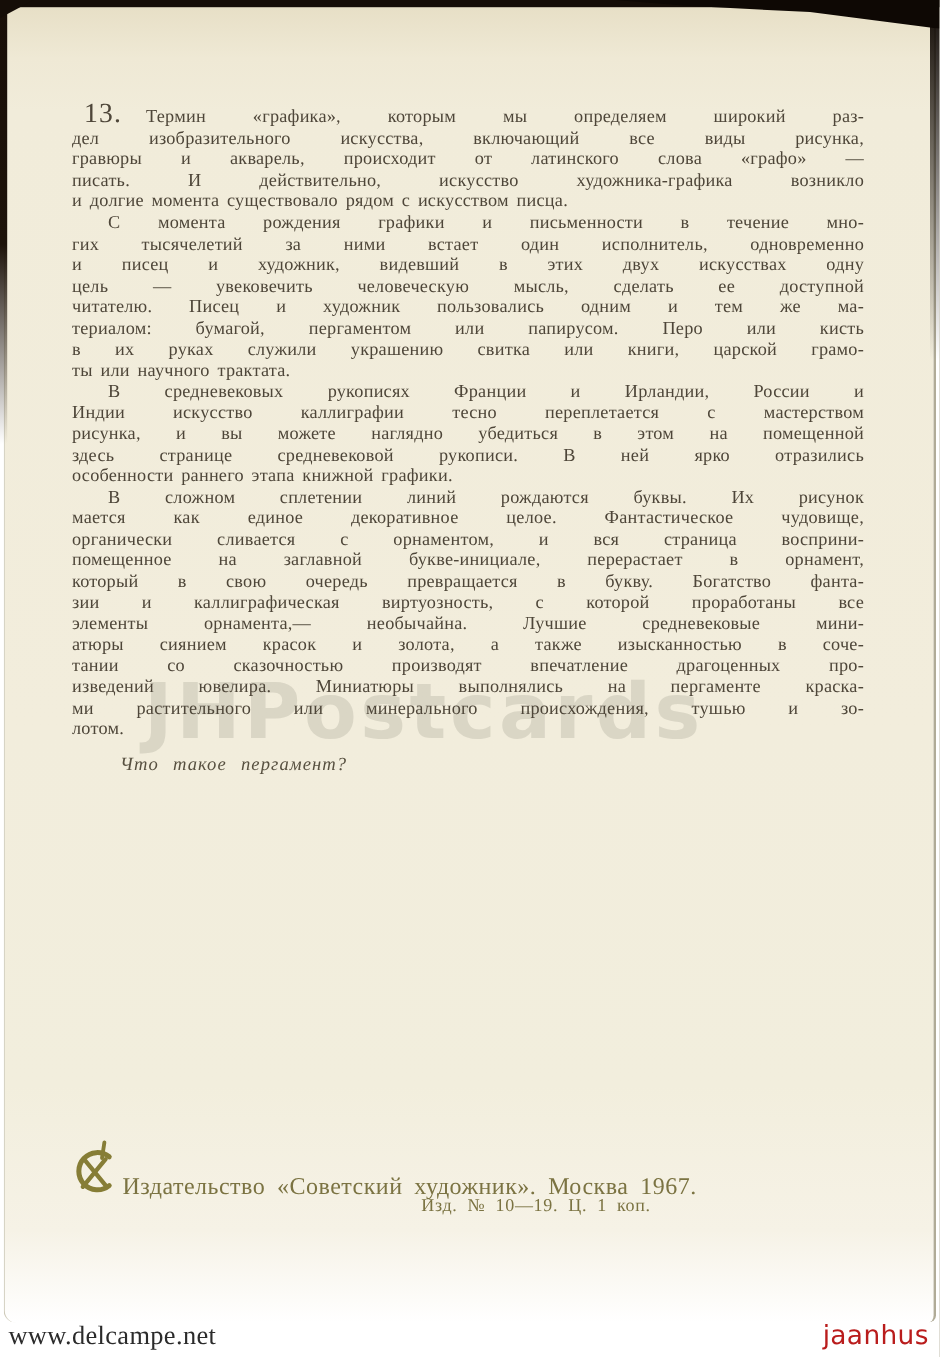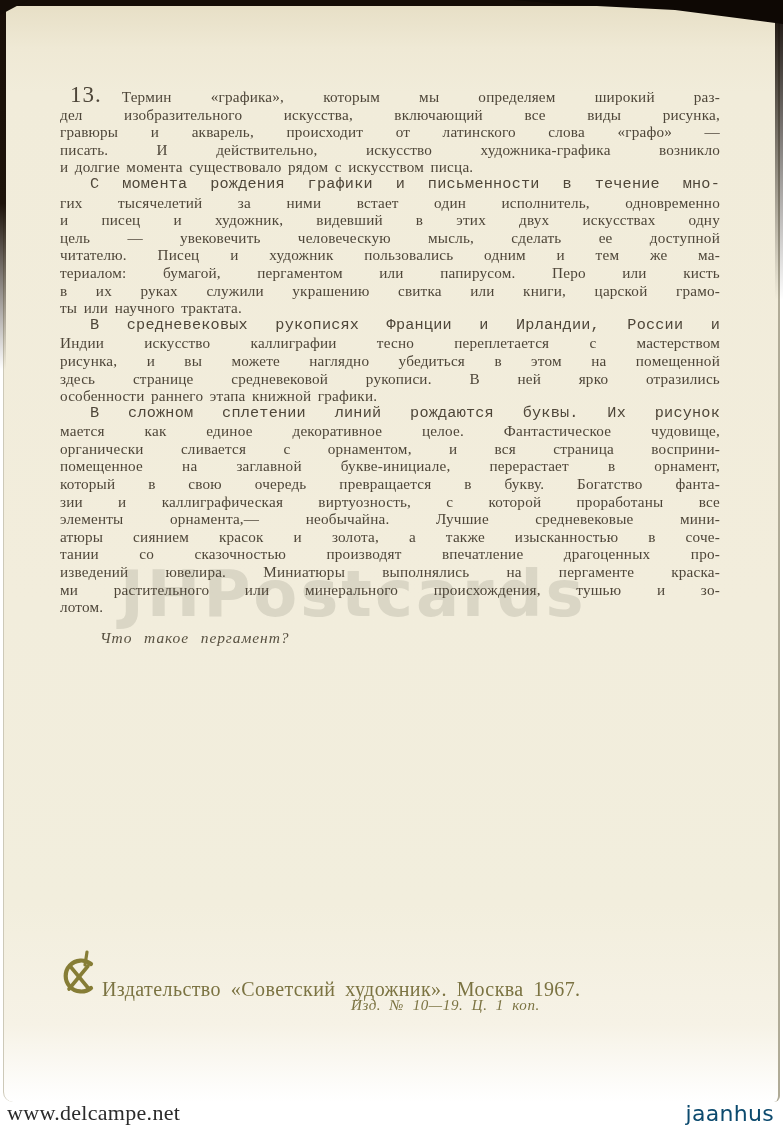--- a/index.html
+++ b/index.html
@@ -33,52 +33,52 @@
                 background:linear-gradient(180deg,#120b06 0%,rgba(18,11,6,0) 100%); }
 
   
   .page-text {
     position:absolute; left:60px; top:86px; width:660px;
     font-size:15.2px; line-height:17.6px;
     color:#4e4639; letter-spacing:0.2px; word-spacing:2.5px;
   }
   .text-line { min-height:17.6px; white-space:normal; }
   .text-line.just   { text-align:justify; text-align-last:justify; }
-  .text-line.indent { text-indent:30px;font-family:Liberation Mono, monospace; }
+  .text-line.indent { text-indent:30px; }
   .first-line { text-indent:10px; }
   .chapter-num { font-size:23px; margin-right:20px; letter-spacing:1px; }
 
   .question {
     position:absolute; left:100px; top:629px;
     font-style:italic; font-size:15.5px;
     letter-spacing:0.9px; word-spacing:7px;
     color:#575040;
     text-align:center;
   }
 
   
   .pub-logo  { position:absolute; left:56px; top:949px; width:46px; height:50px; }
   .pub-line1 { position:absolute; left:102px; top:978px; font-size:20px;
                color:#7b7342; letter-spacing:0.4px; word-spacing:4.5px; }
   .pub-line2 { position:absolute; left:351px; top:997px; font-size:15px;
-               color:#7b7342; letter-spacing:0.6px; word-spacing:4px;font-style:italic; }
+               color:#7b7342; letter-spacing:0.6px; word-spacing:4px; }
 
   
   .wm-center {
     position:absolute; left:120px; top:522px;
     font-family:"DejaVu Sans", sans-serif; font-weight:bold;
     font-size:64px; letter-spacing:3px;
     color:rgba(178,175,160,0.38);
     pointer-events:none;
     margin-top:35px;
   }
   .wm-left  { position:absolute; left:7px;  top:1100px; font-family:Liberation Serif, serif;
               font-size:22px; color:#2b2b2b; letter-spacing:0.3px; }
   .wm-right { position:absolute; right:9px; top:1101px; font-family:"DejaVu Sans",sans-serif;
-              font-size:22px; color:#0c4a6e; letter-spacing:0.3px; }
+              font-size:22px; color:#b91c1c; letter-spacing:0.3px; }
 </style>
 </head>
 <body>
 
 <div class="card"></div>
 
 <div class="edge-left"></div>
 <div class="edge-right"></div>
 <div class="edge-top"></div>
 <div class="wedge-tr"></div>

